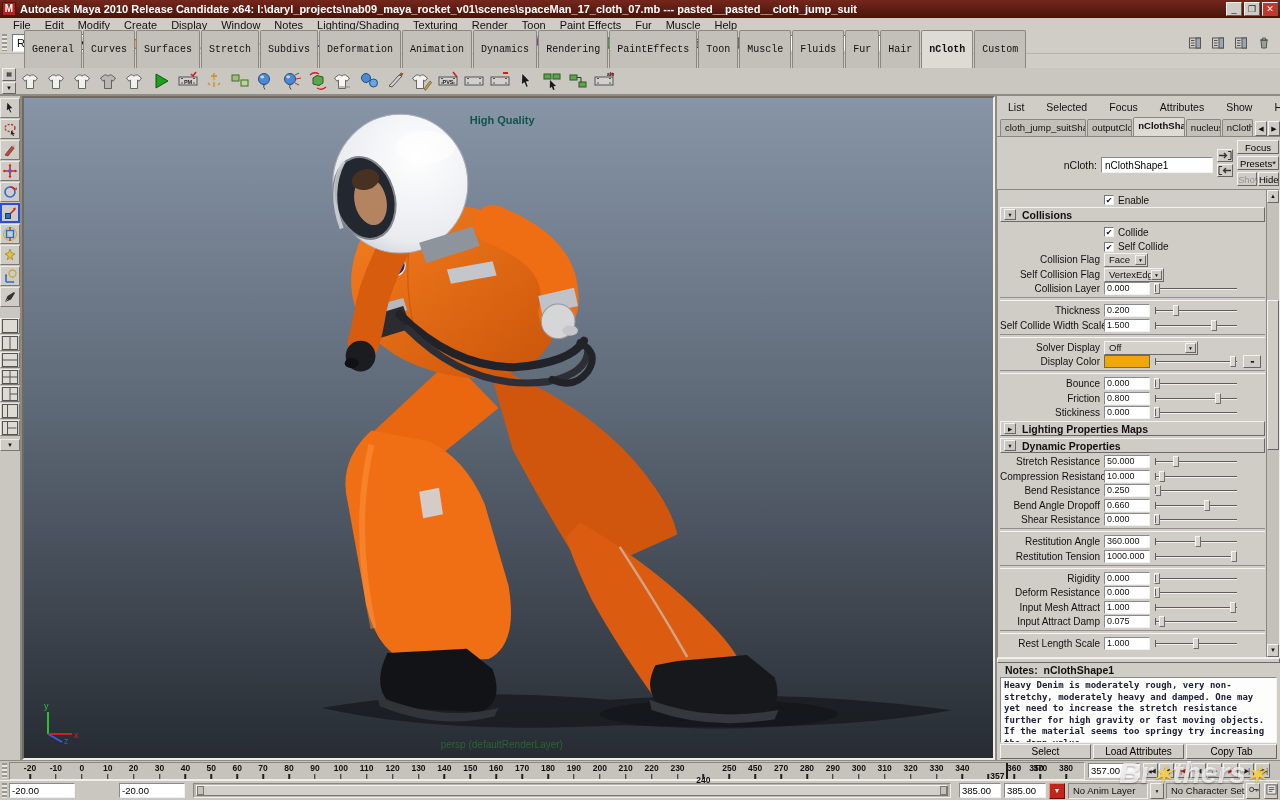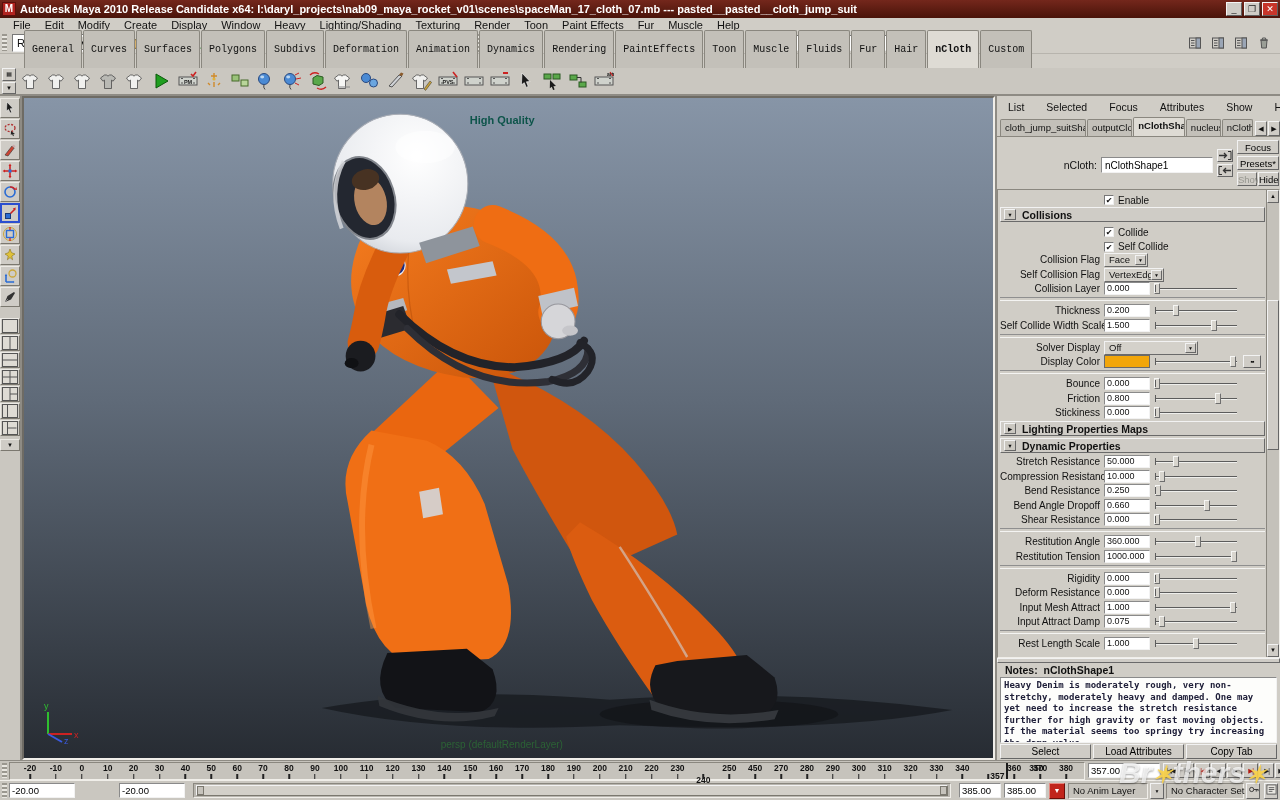--- a/index.html
+++ b/index.html
@@ -105,21 +105,21 @@
   .ae-foot{height:17px;display:flex;gap:2px;padding:1px 3px;flex:0 0 auto;}
   .ae-foot button{flex:1;background:#cfccc6;border:1px solid;border-color:#f2f2f2 #666 #666 #f2f2f2;font-size:10px;font-family:"Liberation Sans",sans-serif;}
 
   
   .timeslider{height:20px;display:flex;align-items:center;flex:0 0 auto;background:#c6c3bc;border-top:1px solid #8e8b84;}
   .ticks{position:relative;width:1076px;height:18px;background:#c6c3bc;border:1px solid;border-color:#8a877f #f0eee9 #f0eee9 #8a877f;flex:0 0 auto;}
   .tick{position:absolute;top:0;font-size:8.5px;font-weight:bold;transform:translateX(-50%);}
   .tickline{position:absolute;top:11px;width:1.5px;height:5px;background:#222;transform:translateX(-50%);}
   .curmark{position:absolute;top:0;bottom:0;width:2px;background:#1a1a1a;}
   .curlabel{position:absolute;top:8px;font-size:8.5px;font-weight:bold;transform:translateX(-100%);}
-  .curtime{width:72px;height:15px;margin:0 3px;background:#fff;border:1px solid;border-color:#8a8a8a #f2f2f2 #f2f2f2 #8a8a8a;font-size:9.5px;padding:0 2px;font-family:"Liberation Sans",sans-serif;}
+  .curtime{width:52px;height:15px;margin:0 3px;background:#fff;border:1px solid;border-color:#8a8a8a #f2f2f2 #f2f2f2 #8a8a8a;font-size:9.5px;padding:0 2px;font-family:"Liberation Sans",sans-serif;}
   #playback{display:flex;gap:1px;}
   .pbtn{width:15px;height:15px;background:#cfccc6;border:1px solid;border-color:#f2f2f2 #666 #666 #f2f2f2;font-size:6.5px;line-height:13px;text-align:center;color:#222;letter-spacing:-1px;overflow:hidden;}
   .pbtn.red{color:#b11c14;}
 
   
   .rangerow{height:20px;display:flex;align-items:center;flex:0 0 auto;background:#cac7c0;border-top:1px solid #f0eee9;}
   .rfld{width:66px;height:15px;background:#fff;border:1px solid;border-color:#8a8a8a #f2f2f2 #f2f2f2 #8a8a8a;font-size:9.5px;padding:0 2px;font-family:"Liberation Sans",sans-serif;}
   .rfld.f2{margin-left:44px;margin-right:8px;}
   .trough{flex:1;height:15px;background:#b9b6af;border:1px solid;border-color:#8a877f #f0eee9 #f0eee9 #8a877f;position:relative;margin-right:8px;}
   .rangebar{position:absolute;left:2px;right:2px;top:1px;bottom:1px;background:#d3d0c9;border:1px solid;border-color:#f2f2f2 #7b786f #7b786f #f2f2f2;}
@@ -156,21 +156,21 @@
     </span>
   </div>
 
   <div class="menubar" id="menubar">
       <span class="menu-item">File</span>
       <span class="menu-item">Edit</span>
       <span class="menu-item">Modify</span>
       <span class="menu-item">Create</span>
       <span class="menu-item">Display</span>
       <span class="menu-item">Window</span>
-      <span class="menu-item">Heavy</span>
+      <span class="menu-item">Notes</span>
       <span class="menu-item">Lighting/Shading</span>
       <span class="menu-item">Texturing</span>
       <span class="menu-item">Render</span>
       <span class="menu-item">Toon</span>
       <span class="menu-item">Paint Effects</span>
       <span class="menu-item">Fur</span>
       <span class="menu-item">Muscle</span>
       <span class="menu-item">Help</span>
     </div>
 
@@ -394,21 +394,21 @@
           </svg>
         </span>
       </span>
   </div>
 
   <div class="shelftabs-row">
       <span id="shelf-tabs" style="display:flex">
         <span class="shelf-tab">General</span>
         <span class="shelf-tab">Curves</span>
         <span class="shelf-tab">Surfaces</span>
-        <span class="shelf-tab">Polygons</span>
+        <span class="shelf-tab">Stretch</span>
         <span class="shelf-tab">Subdivs</span>
         <span class="shelf-tab">Deformation</span>
         <span class="shelf-tab">Animation</span>
         <span class="shelf-tab">Dynamics</span>
         <span class="shelf-tab">Rendering</span>
         <span class="shelf-tab">PaintEffects</span>
         <span class="shelf-tab">Toon</span>
         <span class="shelf-tab">Muscle</span>
         <span class="shelf-tab">Fluids</span>
         <span class="shelf-tab">Fur</span>

